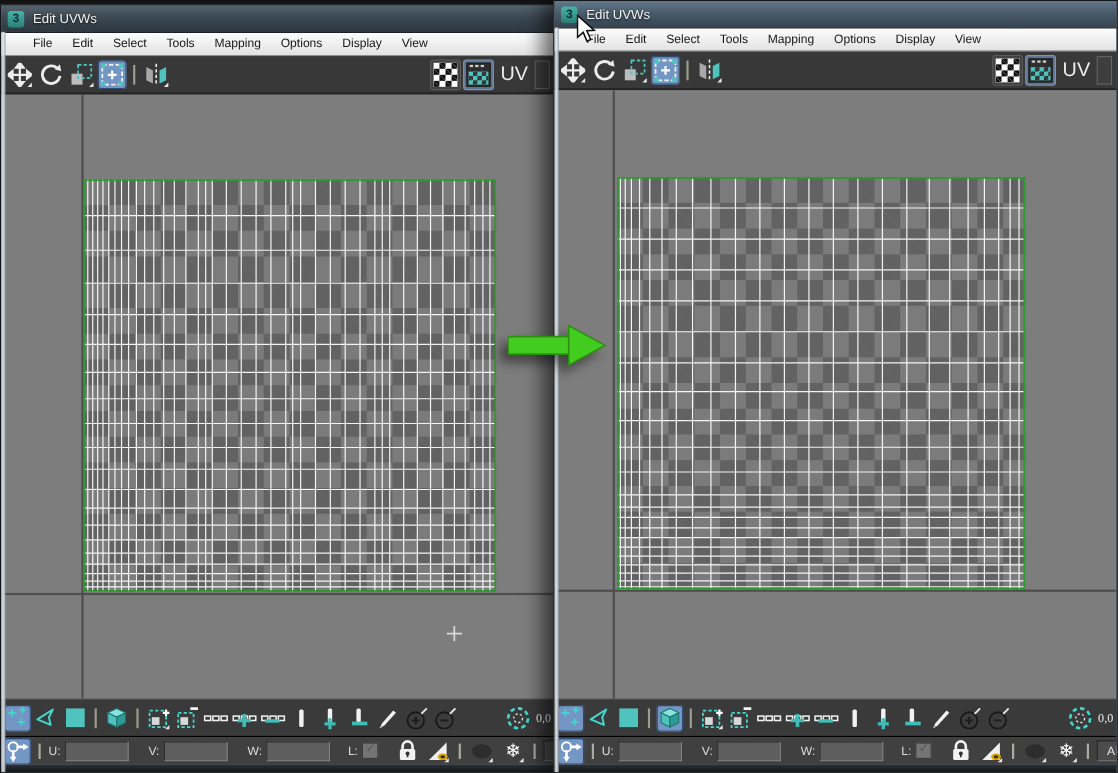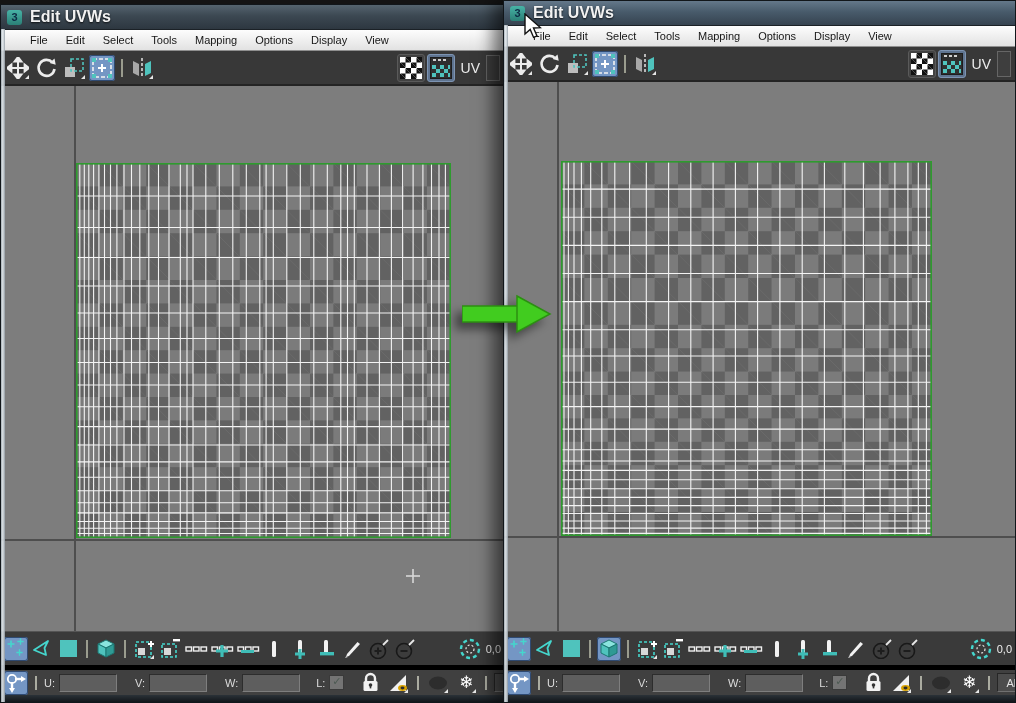--- a/index.html
+++ b/index.html
@@ -8,36 +8,36 @@
     border:1px solid #11161a;box-sizing:border-box;overflow:hidden;}
   .win-left{left:0;top:4px;width:505px;height:699px;}
   .win-right{left:503px;top:0;width:513px;height:703px;box-shadow:-10px 0 16px rgba(0,0,0,.55);}
   
   .titlebar{height:24px;flex:0 0 24px;display:flex;align-items:center;gap:8px;padding:0 6px;
     background:linear-gradient(180deg,#55646f 0%,#3c4852 45%,#2d3740 100%);
     border-bottom:1px solid #1b2126;}
   .win-right .titlebar{background:linear-gradient(180deg,#64788a 0%,#485b6b 45%,#364350 100%);}
   .logo{width:15px;height:15px;border-radius:3px;background:linear-gradient(180deg,#47b3a6,#2b7f76);
     color:#0d2b45;font-size:11px;font-weight:bold;display:flex;align-items:center;justify-content:center;}
-  .title-text{color:#f2f2f2;font-size:16px;text-shadow:0 1px 2px rgba(0,0,0,.8);font-weight:bold;}
+  .title-text{color:#f2f2f2;font-size:12px;text-shadow:0 1px 2px rgba(0,0,0,.8);}
   
   .menubar{height:20px;flex:0 0 20px;display:flex;align-items:center;padding-left:20px;
     background:linear-gradient(180deg,#fdfdfd,#e2e2e2);border-bottom:1px solid #8f8f8f;}
   .menu-item{font-size:11px;color:#161616;padding:2px 9px;cursor:default;}
   
   .toolbar{height:33px;flex:0 0 33px;display:flex;align-items:center;gap:2px;padding:0 4px;
     background:#383838;border-bottom:2px solid #242424;}
   .icon-btn{width:26px;height:26px;flex:0 0 auto;display:flex;align-items:center;justify-content:center;
     position:relative;border-radius:3px;}
   .icon-btn.pressed{background:var(--blue);box-shadow:inset 0 0 0 1px #2f4a72;}
   .fly::after{content:'';position:absolute;right:2px;bottom:2px;border-left:4px solid transparent;
     border-bottom:4px solid #e6e6e6;}
   .tsep{width:2px;height:18px;background:#9a9c8e;margin:0 4px;flex:0 0 2px;}
   .spacer{flex:1;}
-  .uv-label{color:#ededed;font-size:14px;margin:0 4px;text-align:right;}
+  .uv-label{color:#ededed;font-size:18px;margin:0 4px;text-align:right;}
   .raised{background:#424242;border:1px solid #5a5a5a;}
   .tex-pressed{background:#5f7490;border:1px solid #7d94b3;}
   .bw-checker{width:22px;height:22px;background-color:#fff;
     background-image:linear-gradient(45deg,#111 25%,transparent 25%,transparent 75%,#111 75%),
       linear-gradient(45deg,#111 25%,transparent 25%,transparent 75%,#111 75%);
     background-size:11px 11px;background-position:0 0,5.5px 5.5px;}
   .tex-icon{width:20px;height:20px;border:1px solid #1d1d1d;background:#2e2e2e;display:flex;flex-direction:column;}
   .tex-icon .dots{height:4px;display:flex;gap:2px;padding:1px 2px;}
   .tex-icon .dots i{width:3px;height:2px;background:#cfcfcf;}
   .tex-icon .body{flex:1;margin:1px;background-color:var(--teal);
@@ -51,21 +51,21 @@
   .axis-h{position:absolute;left:0;right:0;height:2px;background:#4e4e4e;}
   .uvsquare{position:absolute;background-color:#7b7b7b;
     background-image:linear-gradient(45deg,#626262 25%,transparent 25%,transparent 75%,#626262 75%),
       linear-gradient(45deg,#626262 25%,transparent 25%,transparent 75%,#626262 75%);
     background-size:46.8px 46.8px;background-position:0 0,23.4px 23.4px;}
   .mesh{position:absolute;inset:0;width:100%;height:100%;display:block;}
   .glass{position:absolute;left:0;top:24px;bottom:0;width:4px;
     background:linear-gradient(90deg,#aab4bb,#e7edf1 45%,#939da5);opacity:.9;pointer-events:none;}
   
   .btoolbar{height:33px;flex:0 0 33px;display:flex;align-items:center;gap:2px;padding:0 3px;
-    background:#3a3a3a;border-top:1px solid #555;border-bottom:5px solid #000000;overflow:hidden;}
+    background:#3a3a3a;border-top:1px solid #555;border-bottom:1px solid #000000;overflow:hidden;font-family:Liberation Serif, serif;}
   .statusbar{height:25px;flex:0 0 25px;display:flex;align-items:center;gap:4px;padding:0 3px;
     background:#404040;overflow:hidden;}
   .bborder{flex:0 0 7px;background:linear-gradient(180deg,#2b3238,#12161a);}
   .sicon{width:24px;height:24px;flex:0 0 auto;display:flex;align-items:center;justify-content:center;position:relative;border-radius:3px;}
   .sicon.pressed{background:var(--blue);box-shadow:inset 0 0 0 1px #2f4a72;}
   .slabel{color:#dcdcdc;font-size:11px;flex:0 0 auto;}
   .numfield{width:52px;height:14px;flex:0 0 52px;background:#5e5e5e;border-top:1px solid #2d2d2d;
     border-left:1px solid #2d2d2d;border-bottom:1px solid #7e7e7e;border-right:1px solid #7e7e7e;}
   .lcheck{width:13px;height:13px;flex:0 0 13px;background:#747474;border:1px solid #3a3a3a;
     color:#4c5a52;font-size:11px;line-height:11px;text-align:center;}

